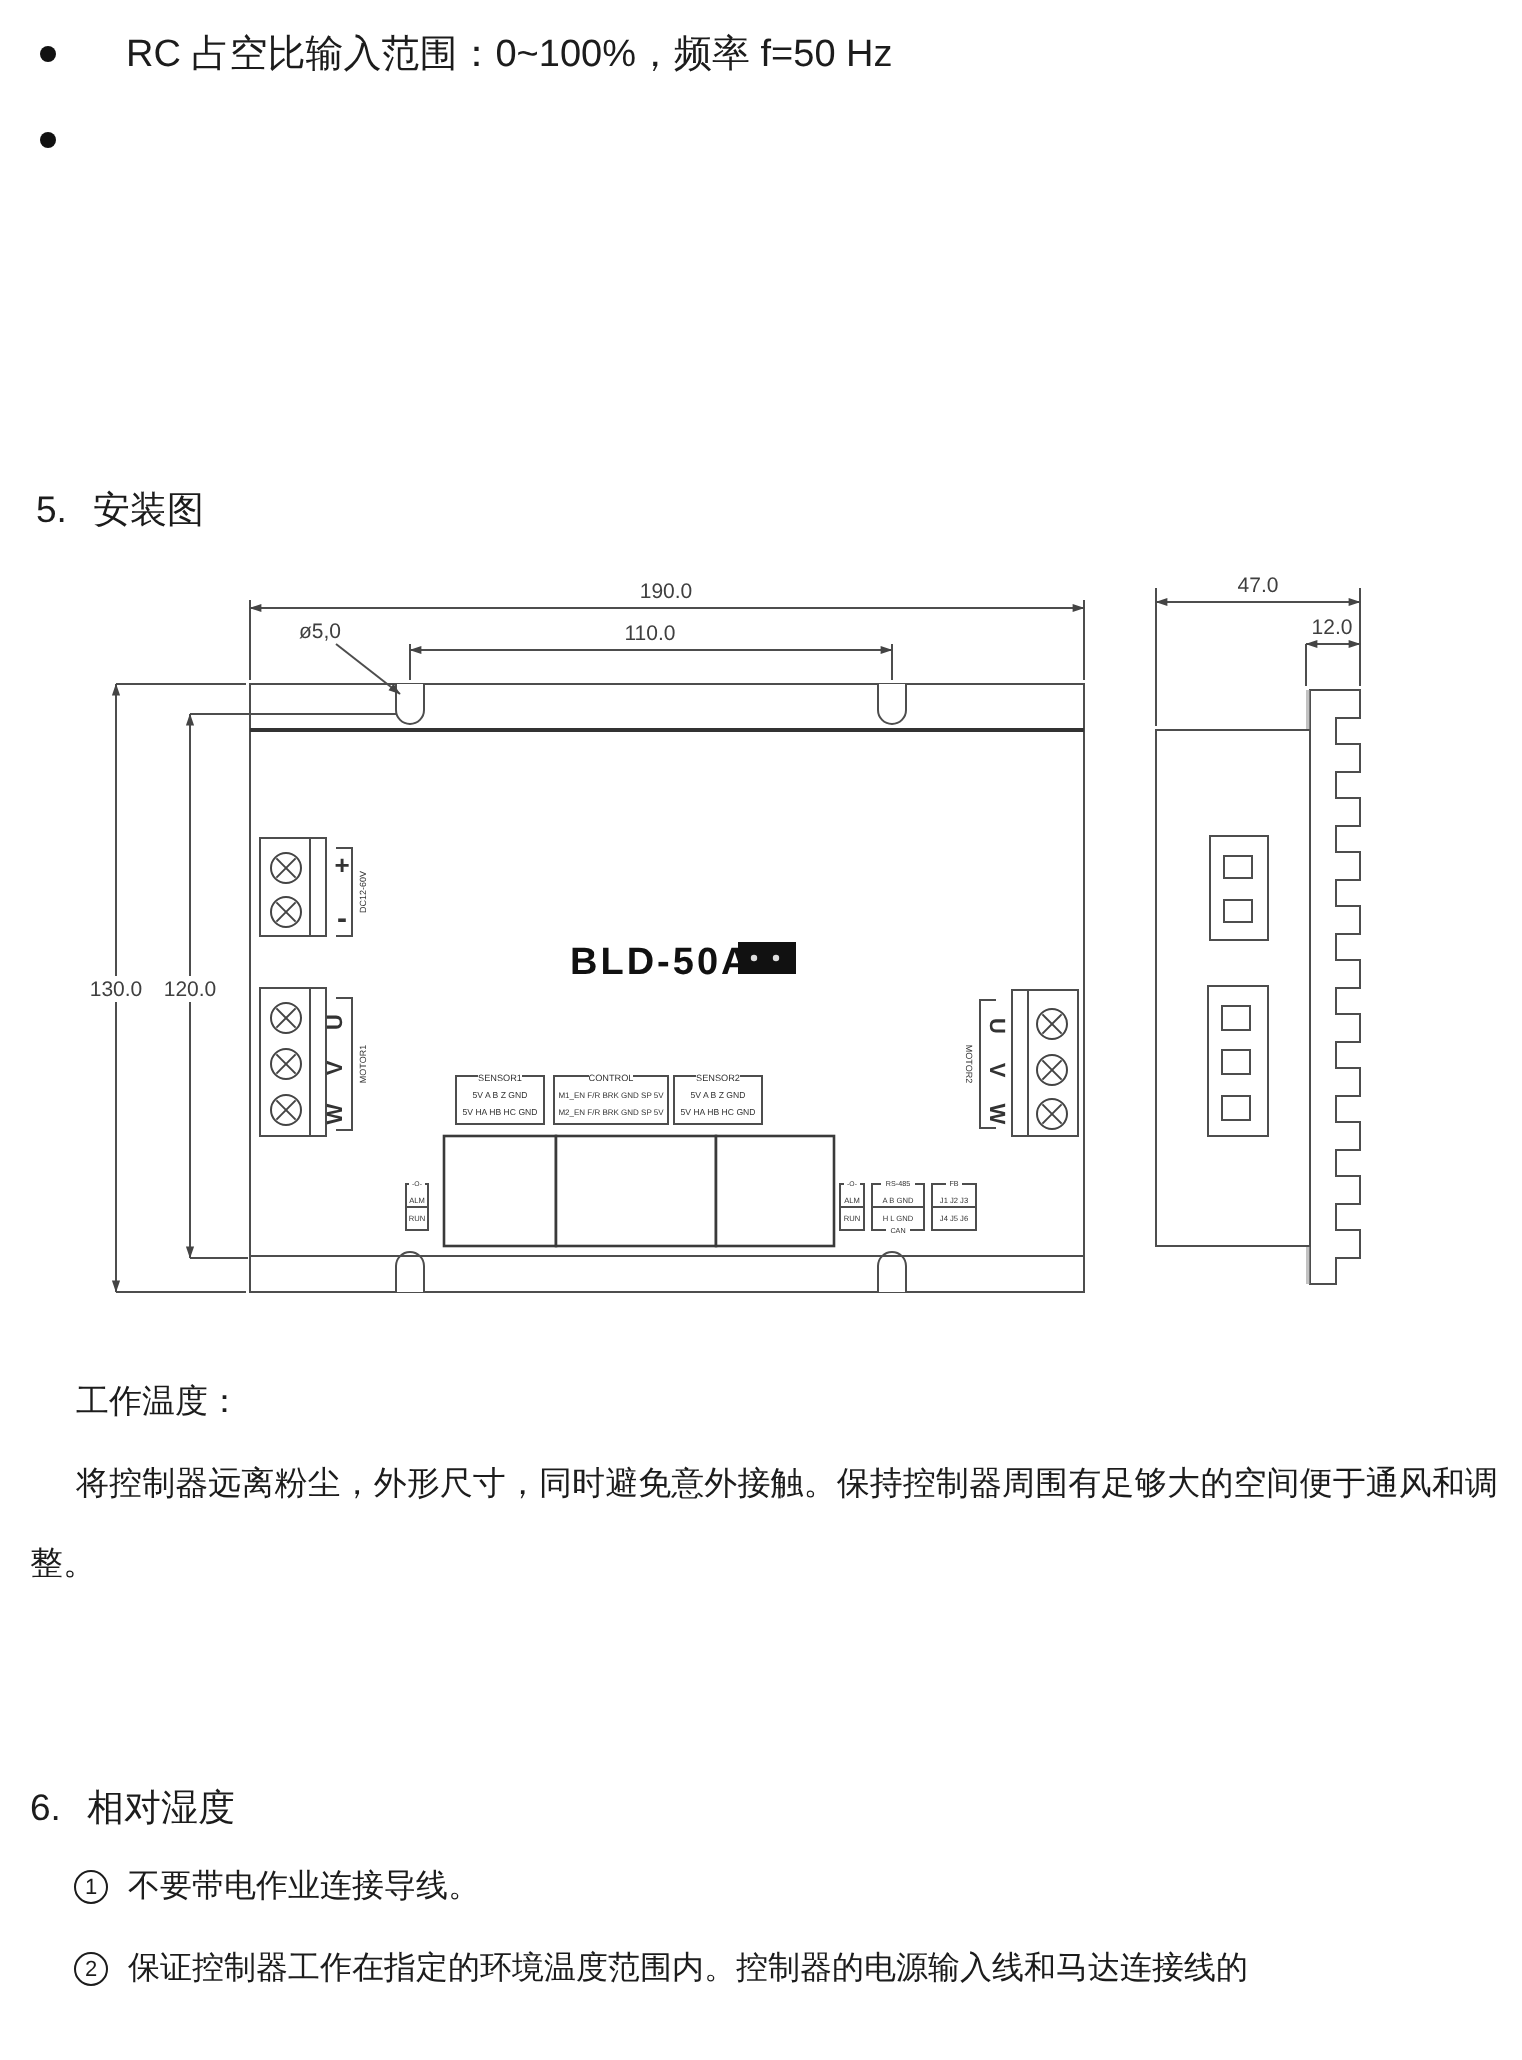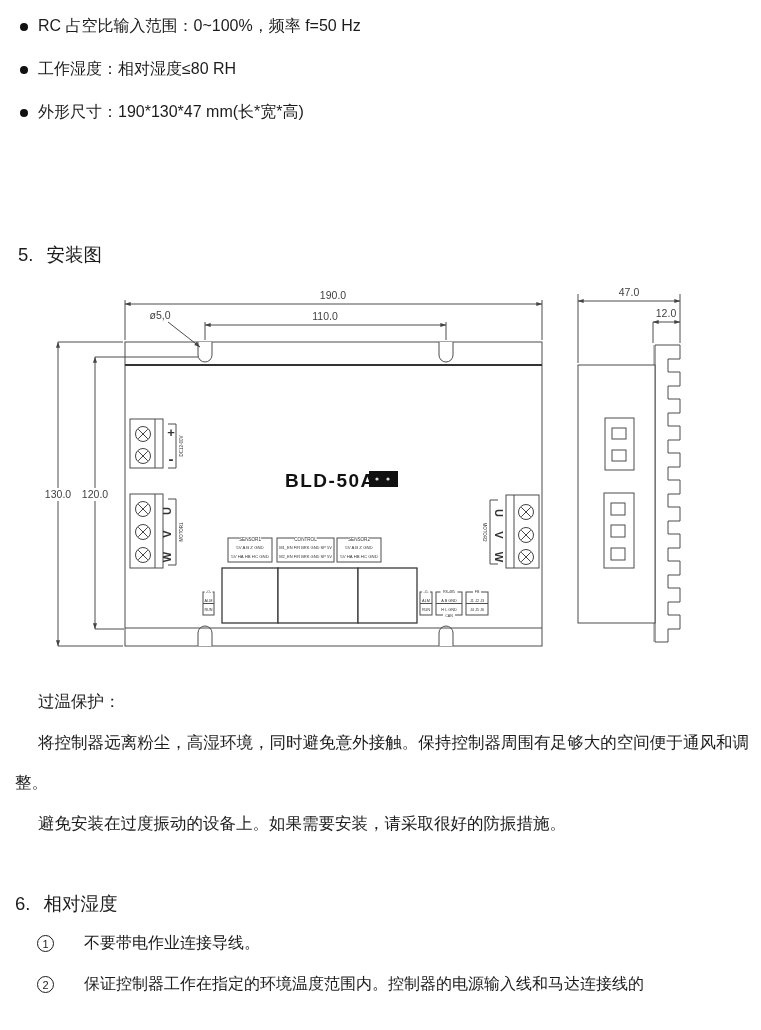--- a/index.html
+++ b/index.html
@@ -4,21 +4,21 @@
 <style>
   html,body{margin:0;padding:0;background:#fff;}
   .page{
     position:relative;width:761px;height:1030px;background:#fff;overflow:hidden;
     font-family:"Liberation Sans","DejaVu Sans",sans-serif;color:#1c1c1c;
   }
   
   .specs{position:absolute;top:18px;left:20px;margin:0;padding:0;list-style:none;}
   .specs li{display:flex;align-items:center;height:17px;margin-bottom:26px;}
   .bullet-dot{width:8px;height:8px;border-radius:50%;background:#111;flex:0 0 8px;margin-right:10px;}
-  .spec-text{font-size:16px;white-space:nowrap;}
+  .spec-text{font-size:19px;white-space:nowrap;margin-left:25px;}
   
   .sec-heading{position:absolute;display:flex;align-items:baseline;font-size:18.5px;font-weight:500;}
   .sec-heading .sec-num{margin-right:13px;}
   #sec5{top:242px;left:18px;}
   #sec6{top:891px;left:15px;}
   
   .drawing{position:absolute;top:278px;left:0;width:761px;height:380px;}
   svg text{font-family:"Liberation Sans","DejaVu Sans",sans-serif;}
   .dimtxt{font-size:10.5px;fill:#3f3f3f;}
   .ln{stroke:#4d4d4d;stroke-width:1;fill:none;}
@@ -27,39 +27,34 @@
   .tiny{fill:#333;}
   
   .notes{position:absolute;top:681px;left:15px;width:734px;font-size:16.5px;line-height:40.6px;}
   .notes p{margin:0;text-indent:23px;text-align:justify;}
   .notes .notes-title{text-indent:23px;}
   
   .elist{position:absolute;top:934px;left:37px;width:700px;}
   .eitem{display:flex;align-items:center;margin-bottom:23px;height:18px;}
   .enum{flex:0 0 17px;width:17px;height:17px;border:1.2px solid #1c1c1c;border-radius:50%;
         font-size:11px;line-height:17px;text-align:center;margin-right:10px;box-sizing:border-box;}
-  .etext{font-size:16px;white-space:nowrap;margin-left:20px;}
+  .etext{font-size:16px;white-space:nowrap;}
 </style>
 </head>
 <body>
 
 <div class="page">
 
   <ul class="specs">
     <li>
         <span class="bullet-dot"></span>
         <span class="spec-text">RC 占空比输入范围：0~100%，频率 f=50 Hz</span>
       </li>
     <li>
         <span class="bullet-dot"></span>
-        <span class="spec-text">工作湿度：相对湿度≤80 RH</span>
-      </li>
-    <li>
-        <span class="bullet-dot"></span>
-        <span class="spec-text">外形尺寸：190*130*47 mm(长*宽*高)</span>
       </li>
   </ul>
 
   <div class="sec-heading" id="sec5">
     <span class="sec-num">5.</span>
     <span>安装图</span>
   </div>
 
   <svg class="drawing" viewBox="0 0 761 380">
     <defs>
@@ -243,23 +238,22 @@
       <line x1="578" y1="23" x2="680" y2="23" class="ln" stroke-width="0.8" marker-start="url(#ar)" marker-end="url(#ar)"></line>
       <text x="629" y="18" text-anchor="middle" class="dimtxt">47.0</text>
 
       <line x1="653" y1="44" x2="653" y2="65" class="ln" stroke-width="0.8"></line>
       <line x1="653" y1="44" x2="680" y2="44" class="ln" stroke-width="0.8" marker-start="url(#ar)" marker-end="url(#ar)"></line>
       <text x="666" y="39" text-anchor="middle" class="dimtxt">12.0</text>
     </g>
   </svg>
 
   <div class="notes">
-    <div class="notes-title">过温保护：</div>
-    <p>将控制器远离粉尘，高湿环境，同时避免意外接触。保持控制器周围有足够大的空间便于通风和调整。</p>
-    <p>避免安装在过度振动的设备上。如果需要安装，请采取很好的防振措施。</p>
+    <div class="notes-title">工作温度：</div>
+    <p>将控制器远离粉尘，外形尺寸，同时避免意外接触。保持控制器周围有足够大的空间便于通风和调整。</p>
   </div>
 
   <div class="sec-heading" id="sec6">
     <span class="sec-num">6.</span>
     <span>相对湿度</span>
   </div>
 
   <div class="elist">
     <div class="eitem">
       <span class="enum">1</span>

